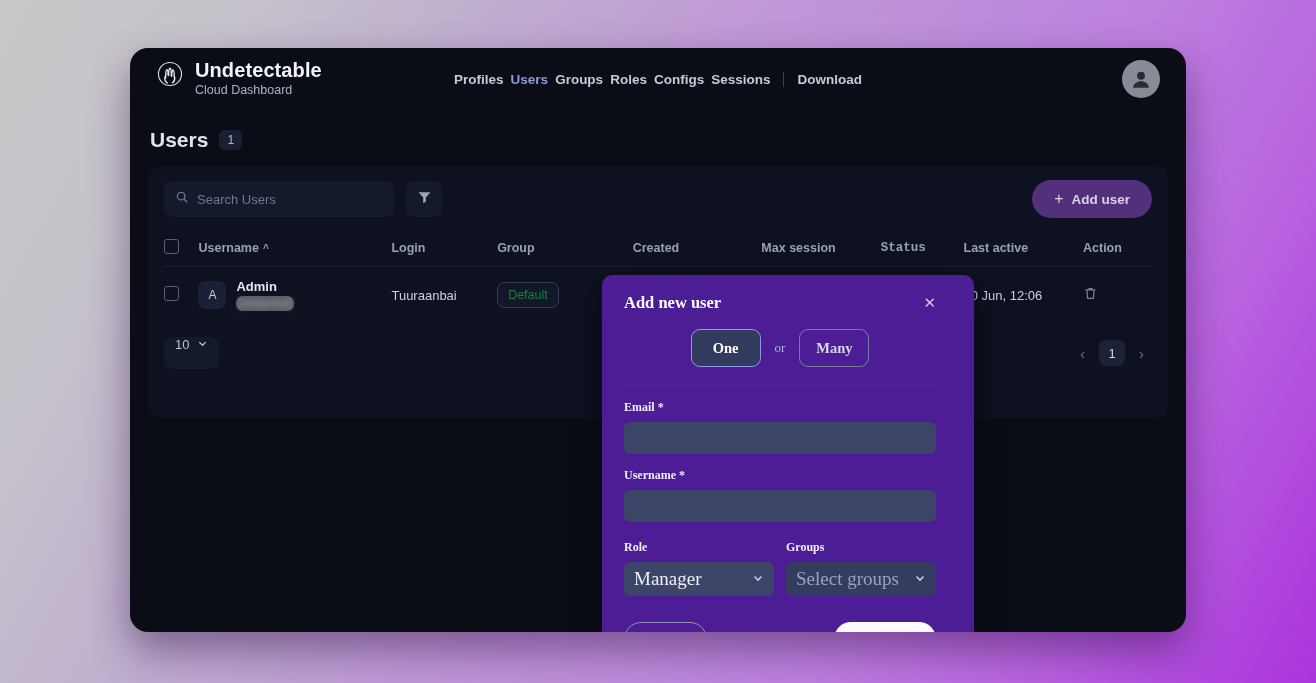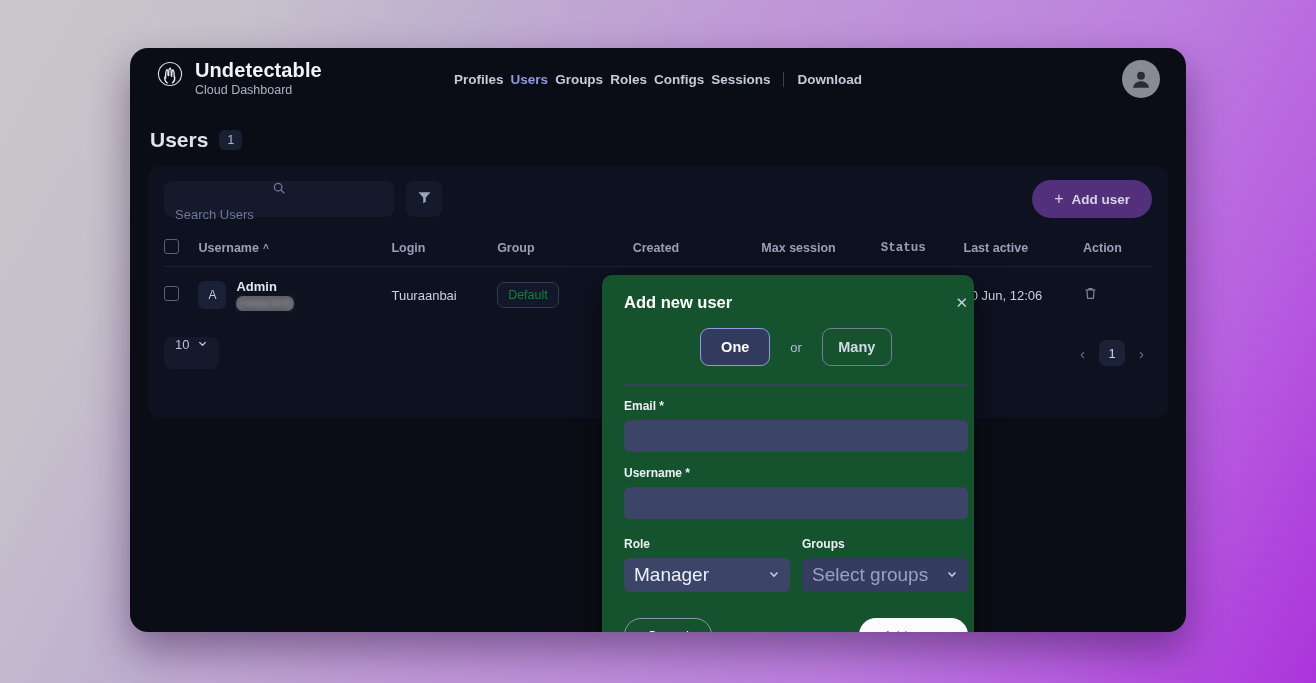--- a/index.html
+++ b/index.html
@@ -140,21 +140,20 @@
   }
   #search-wrap {
     width: 230px;
     height: 36px;
     background: #141a2c;
     border-radius: 8px;
     display: flex;
     align-items: center;
     gap: 8px;
     padding: 0 11px;
-    flex-direction: column;
   }
   #search-wrap svg { width: 14px; height: 14px; flex: none; }
   #search-input {
     background: transparent;
     border: none;
     outline: none;
     color: #cfd6e4;
     font-size: 13px;
     font-family: inherit;
     width: 100%;
@@ -304,37 +303,38 @@
     width: 26px; height: 26px;
     display: flex; align-items: center; justify-content: center;
   }
 
   
   #modal {
     position: absolute;
     left: 472px;
     top: 227px;
     width: 372px;
-    background: #14532d;
+    background: #4c1d95;
     border-radius: 10px;
-    padding: 18px 6px 22px 22px;
+    padding: 18px 38px 22px 22px;
     box-shadow: 0 10px 34px rgba(0,0,0,.45);
+    font-family: Liberation Serif, serif;
   }
   #modal-head {
     display: flex; align-items: center;
   }
   #modal-title { font-size: 16.5px; font-weight: bold; color: #fff; }
   #modal-close {
     margin-left: auto; color: #c7cce0; font-size: 15px;
     background: none; border: none; font-family: inherit;
   }
 
   #mode-row {
     display: flex; align-items: center; justify-content: center;
-    gap: 20px;
+    gap: 14px;
     padding: 16px 0 18px 0;
     border-bottom: 1px solid #39405f;
   }
   .mode-btn {
     width: 70px; height: 38px;
     border-radius: 9px;
     font-size: 14.5px; font-weight: bold;
     font-family: inherit;
     background: #323a5e;
     color: #fff;

